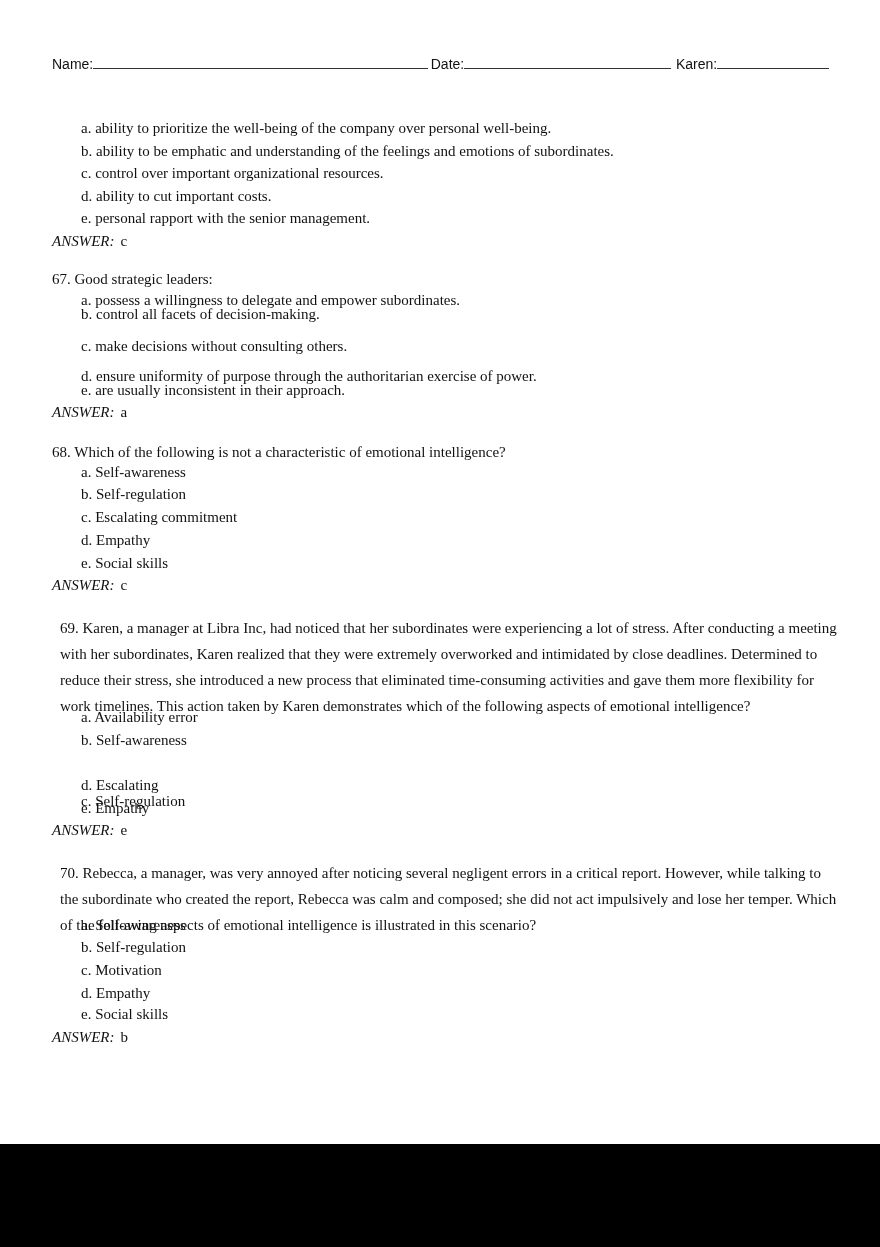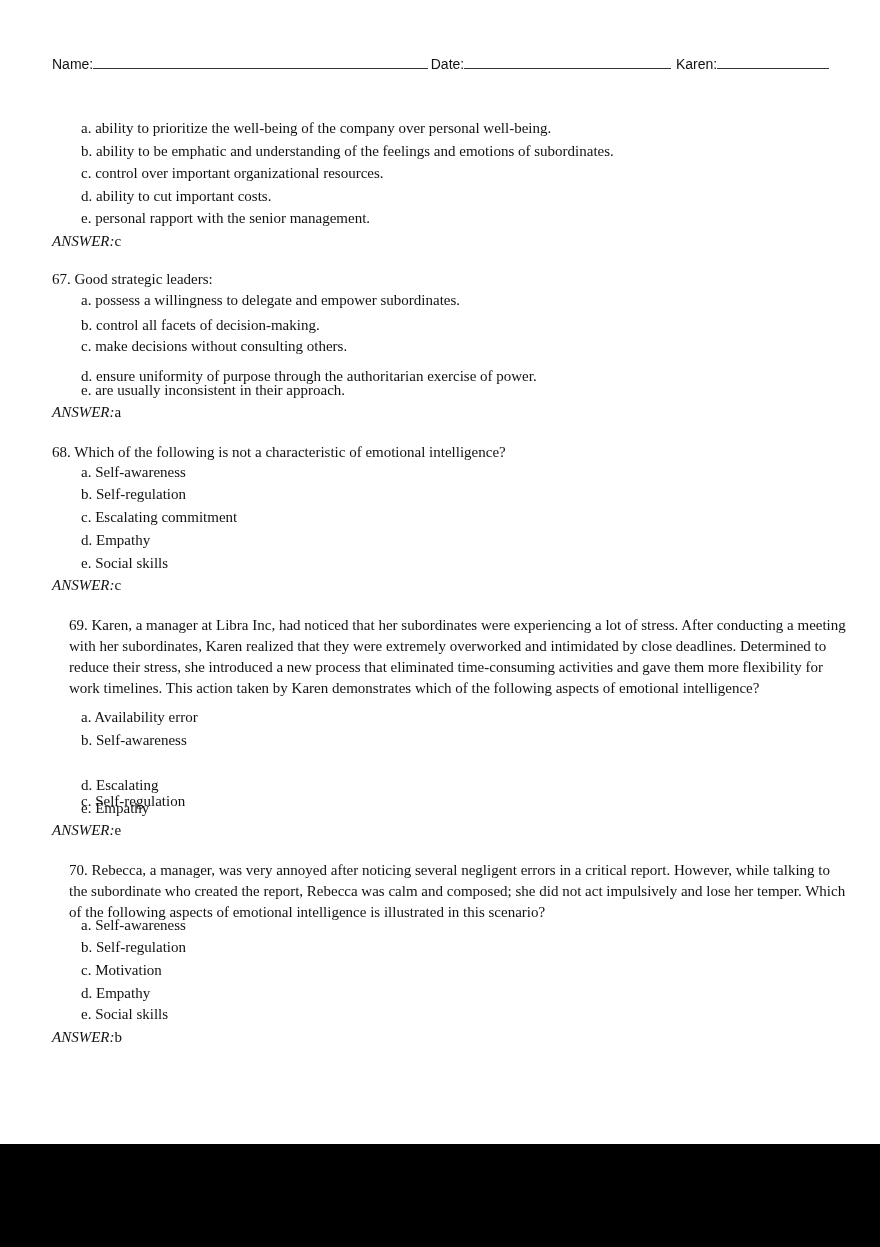--- a/index.html
+++ b/index.html
@@ -6,22 +6,22 @@
     body { width: 880px; height: 1247px; background: #000; position: relative; overflow: hidden; }
     .page { position: absolute; left: 0; top: 0; width: 880px; height: 1144px; background: #fff; }
     .header { position: absolute; top: 52px; left: 52px; width: 777px; height: 20px;
       font-family: "Liberation Sans", sans-serif; font-size: 14px; color: #111; display: flex; align-items: flex-end; }
     .header .lbl { white-space: nowrap; }
     .header .line { border-bottom: 1px solid #333; height: 14px; margin-bottom: 3px; }
     .serif { font-family: "Liberation Serif", serif; color: #111; font-size: 15px; }
     .abs { position: absolute; white-space: nowrap; }
     .opt { position: absolute; left: 81px; white-space: nowrap; }
     .ans { position: absolute; left: 52px; white-space: nowrap; }
-    .ans i { font-style: italic; margin-right: 0; }
-    .stem { position: absolute; left: 69px; width: 778px; line-height: 21px; white-space: normal; }
+    .ans i { font-style: italic; margin-right: 6px; }
+    .stem { position: absolute; left: 60px; width: 778px; line-height: 26px; white-space: normal; }
   </style>
 </head>
 <body>
 
 <div class="page">
 
   <div class="header">
     <span class="lbl">Name:</span>
     <span class="line" style="width:335px"></span>
     <span class="lbl" style="margin-left:3px">Date:</span>
@@ -35,21 +35,21 @@
     <div class="opt" style="top:143px">b. ability to be emphatic and understanding of the feelings and emotions of subordinates.</div>
     <div class="opt" style="top:165px">c. control over important organizational resources.</div>
     <div class="opt" style="top:188px">d. ability to cut important costs.</div>
     <div class="opt" style="top:210px">e. personal rapport with the senior management.</div>
     <div class="ans" style="top:233px"><i>ANSWER:</i><span>c</span></div>
   </div>
 
   <div class="serif">
     <div class="abs" style="top:271px;left:52px">67. Good strategic leaders:</div>
     <div class="opt" style="top:292px">a. possess a willingness to delegate and empower subordinates.</div>
-    <div class="opt" style="top:317px">b. control all facets of decision-making.</div>
+    <div class="opt" style="top:306px">b. control all facets of decision-making.</div>
     <div class="opt" style="top:338px">c. make decisions without consulting others.</div>
     <div class="opt" style="top:368px">d. ensure uniformity of purpose through the authoritarian exercise of power.</div>
     <div class="opt" style="top:382px">e. are usually inconsistent in their approach.</div>
     <div class="ans" style="top:404px"><i>ANSWER:</i><span>a</span></div>
   </div>
 
   <div class="serif">
     <div class="abs" style="top:444px;left:52px">68. Which of the following is not a characteristic of emotional intelligence?</div>
     <div class="opt" style="top:464px">a. Self-awareness</div>
     <div class="opt" style="top:486px">b. Self-regulation</div>

